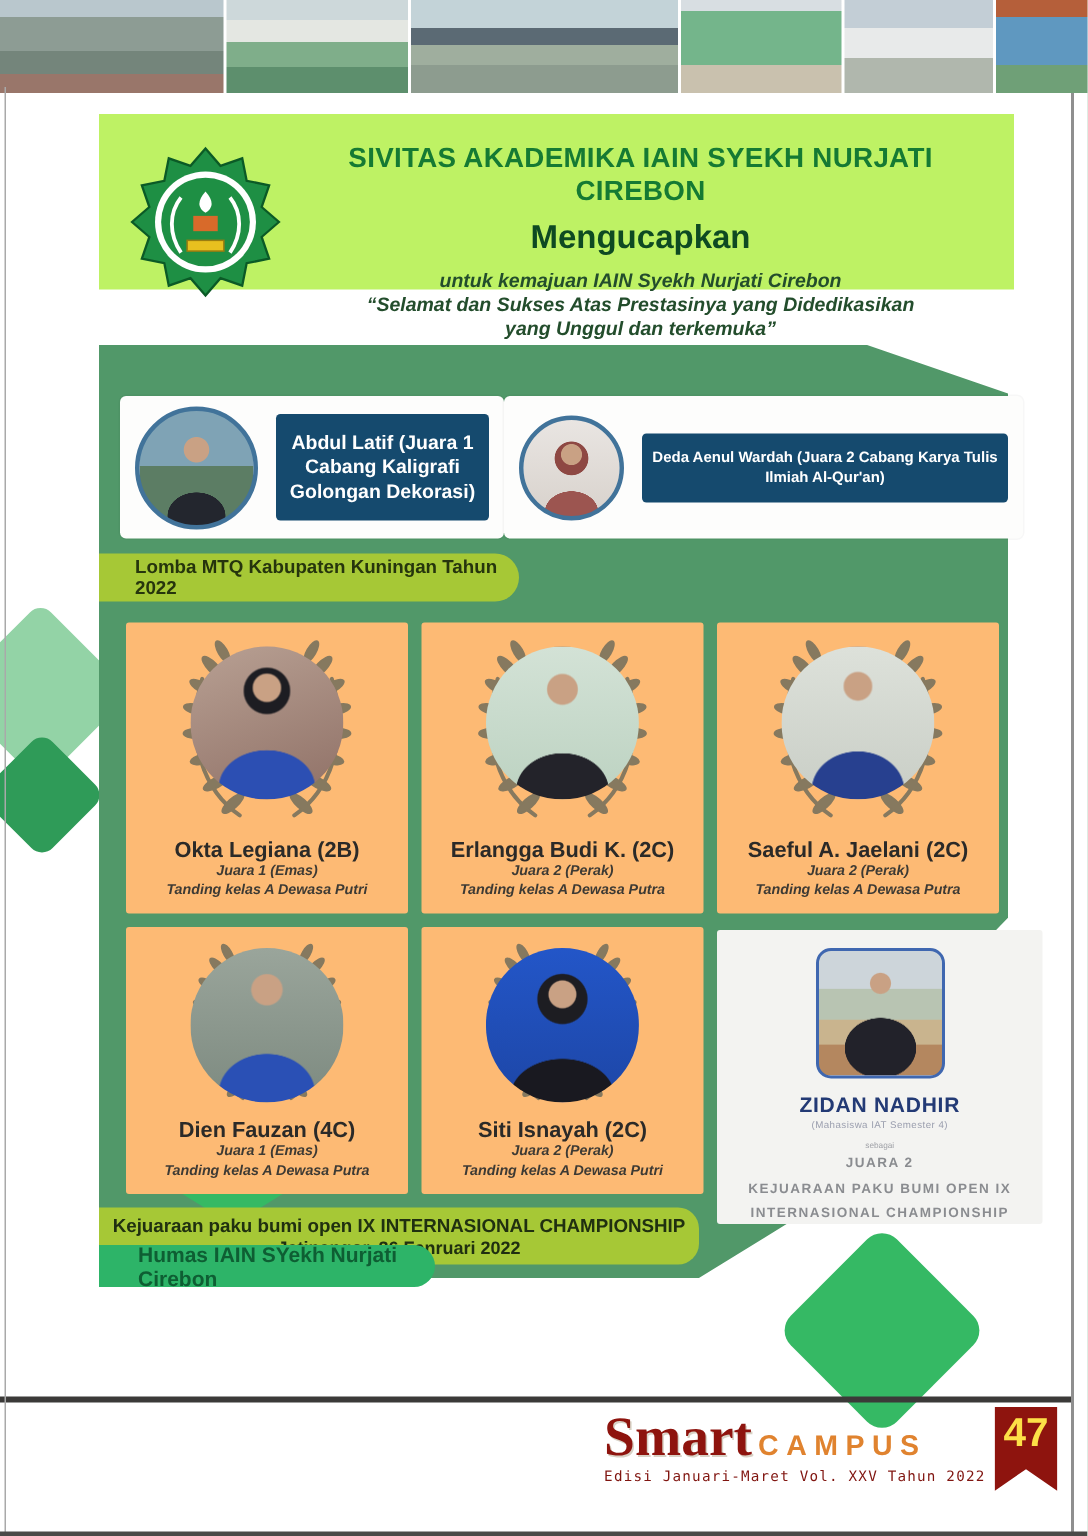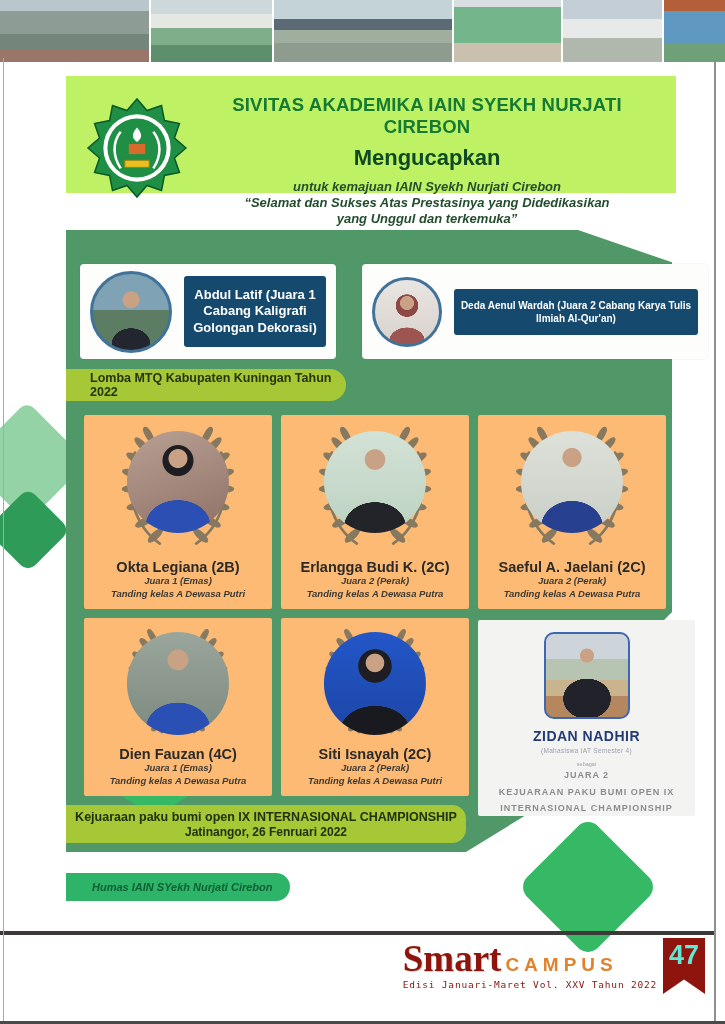--- a/index.html
+++ b/index.html
@@ -39,21 +39,21 @@
   .dia{border-radius:10px;}
   #dia-light{left:-16px;top:419px;width:86px;height:86px;background:#93d3a6;transform:rotate(45deg);}
   #dia-dark{left:-2px;top:500px;width:60px;height:60px;background:#2f9b58;transform:rotate(45deg);}
   #dia-br{left:538px;top:837px;width:100px;height:100px;background:#35b964;transform:rotate(45deg);border-radius:14px;}
   #connector{left:120px;top:795px;width:70px;height:13px;background:#35b964;
     clip-path:polygon(0 0,100% 0,70% 100%,30% 100%);}
 
   
   .wincard{top:264px;height:95px;background:#fdfdfc;border-radius:4px;display:flex;align-items:center;box-shadow:0 0 0 1px rgba(0,0,0,.03);}
   #win0{left:80px;width:256px;}
-  #win1{left:362px;width:346px;}
+  #win1{left:336px;width:346px;}
   .wavatar{border-radius:50%;border:3px solid #41739a;flex:0 0 auto;margin-left:10px;}
   #win0 .wavatar{width:76px;height:76px;}
   #win1 .wavatar{width:64px;height:64px;}
   .wlabel{background:#154a6e;color:#fff;border-radius:3px;margin:0 10px 0 12px;flex:1;
           display:flex;align-items:center;justify-content:center;text-align:center;}
   #win0 .wlabel{font-size:13px;font-weight:bold;line-height:1.25;padding:11px 8px;}
   #win1 .wlabel{font-size:10px;font-weight:bold;line-height:1.3;padding:10px 6px;}
   .pw0{background:
     radial-gradient(circle at 50% 34%, #c9a184 0 13%, transparent 14%),
     radial-gradient(ellipse 42% 34% at 50% 92%, #23262e 0 60%, transparent 61%),
@@ -116,37 +116,37 @@
   .f-as{font-size:5.5px;color:#a0a2a8;margin-top:7px;}
   .f-aw{font-size:9px;color:#8a8c90;letter-spacing:1px;font-weight:bold;line-height:1.8;}
   .f-aw:first-of-type{margin-top:5px;}
 
   
   #event-bar{left:66px;top:805px;width:400px;height:38px;background:#a6c836;border-radius:0 14px 14px 0;
     display:flex;flex-direction:column;align-items:center;justify-content:center;
     font-weight:bold;color:#203010;text-align:center;}
   #event-bar .l1{font-size:12.5px;}
   #event-bar .l2{font-size:12px;margin-top:1px;}
-  #humas{left:66px;top:873px;width:224px;height:28px;background:#2db468;border-radius:0 14px 14px 0;
+  #humas{left:66px;top:830px;width:224px;height:28px;background:#2db468;border-radius:0 14px 14px 0;
     display:flex;align-items:center;padding-left:26px;box-sizing:border-box;
-    font-size:11px;font-weight:bold;font-style:italic;color:#0e5e33;}
+    font-size:14px;font-weight:bold;color:#0e5e33;}
 
   
   #foot-rule{left:0;top:931px;width:716px;height:4px;background:#3b3a38;}
   #mag{right:20px;top:942px;display:flex;align-items:flex-start;}
   .mag-col{display:flex;flex-direction:column;}
   .brand-row{display:flex;align-items:baseline;}
   .brand-smart{font-family:"Liberation Serif",serif;font-weight:bold;font-size:37px;color:#8e140e;
     line-height:.9;text-shadow:1px 1px 0 #d8d2c6;}
   .brand-campus{font-size:19px;font-weight:bold;color:#e0832f;letter-spacing:5px;margin-left:4px;}
   .brand-edition{font-family:"DejaVu Sans Mono",monospace;font-size:9.5px;color:#801510;
     letter-spacing:.8px;margin-top:3px;align-self:flex-end;}
   .bookmark{width:42px;height:56px;background:#8e140e;margin-left:6px;position:relative;top:-4px;
     clip-path:polygon(0 0,100% 0,100% 100%,50% 74%,0 100%);
-    display:flex;justify-content:center;color:#5eead4;font-size:27px;font-weight:bold;padding-top:2px;box-sizing:border-box;}
+    display:flex;justify-content:center;color:#fde047;font-size:27px;font-weight:bold;padding-top:2px;box-sizing:border-box;}
 
   svg.defs{position:absolute;width:0;height:0;}
 </style>
 </head>
 <body>
 
 <svg class="defs" aria-hidden="true">
   <defs>
     <g id="lbranch" stroke="#86795f" fill="#86795f">
       <path d="M44,108 C22,93 12,62 22,28" fill="none" stroke-width="2.4" stroke-linecap="round"></path>

